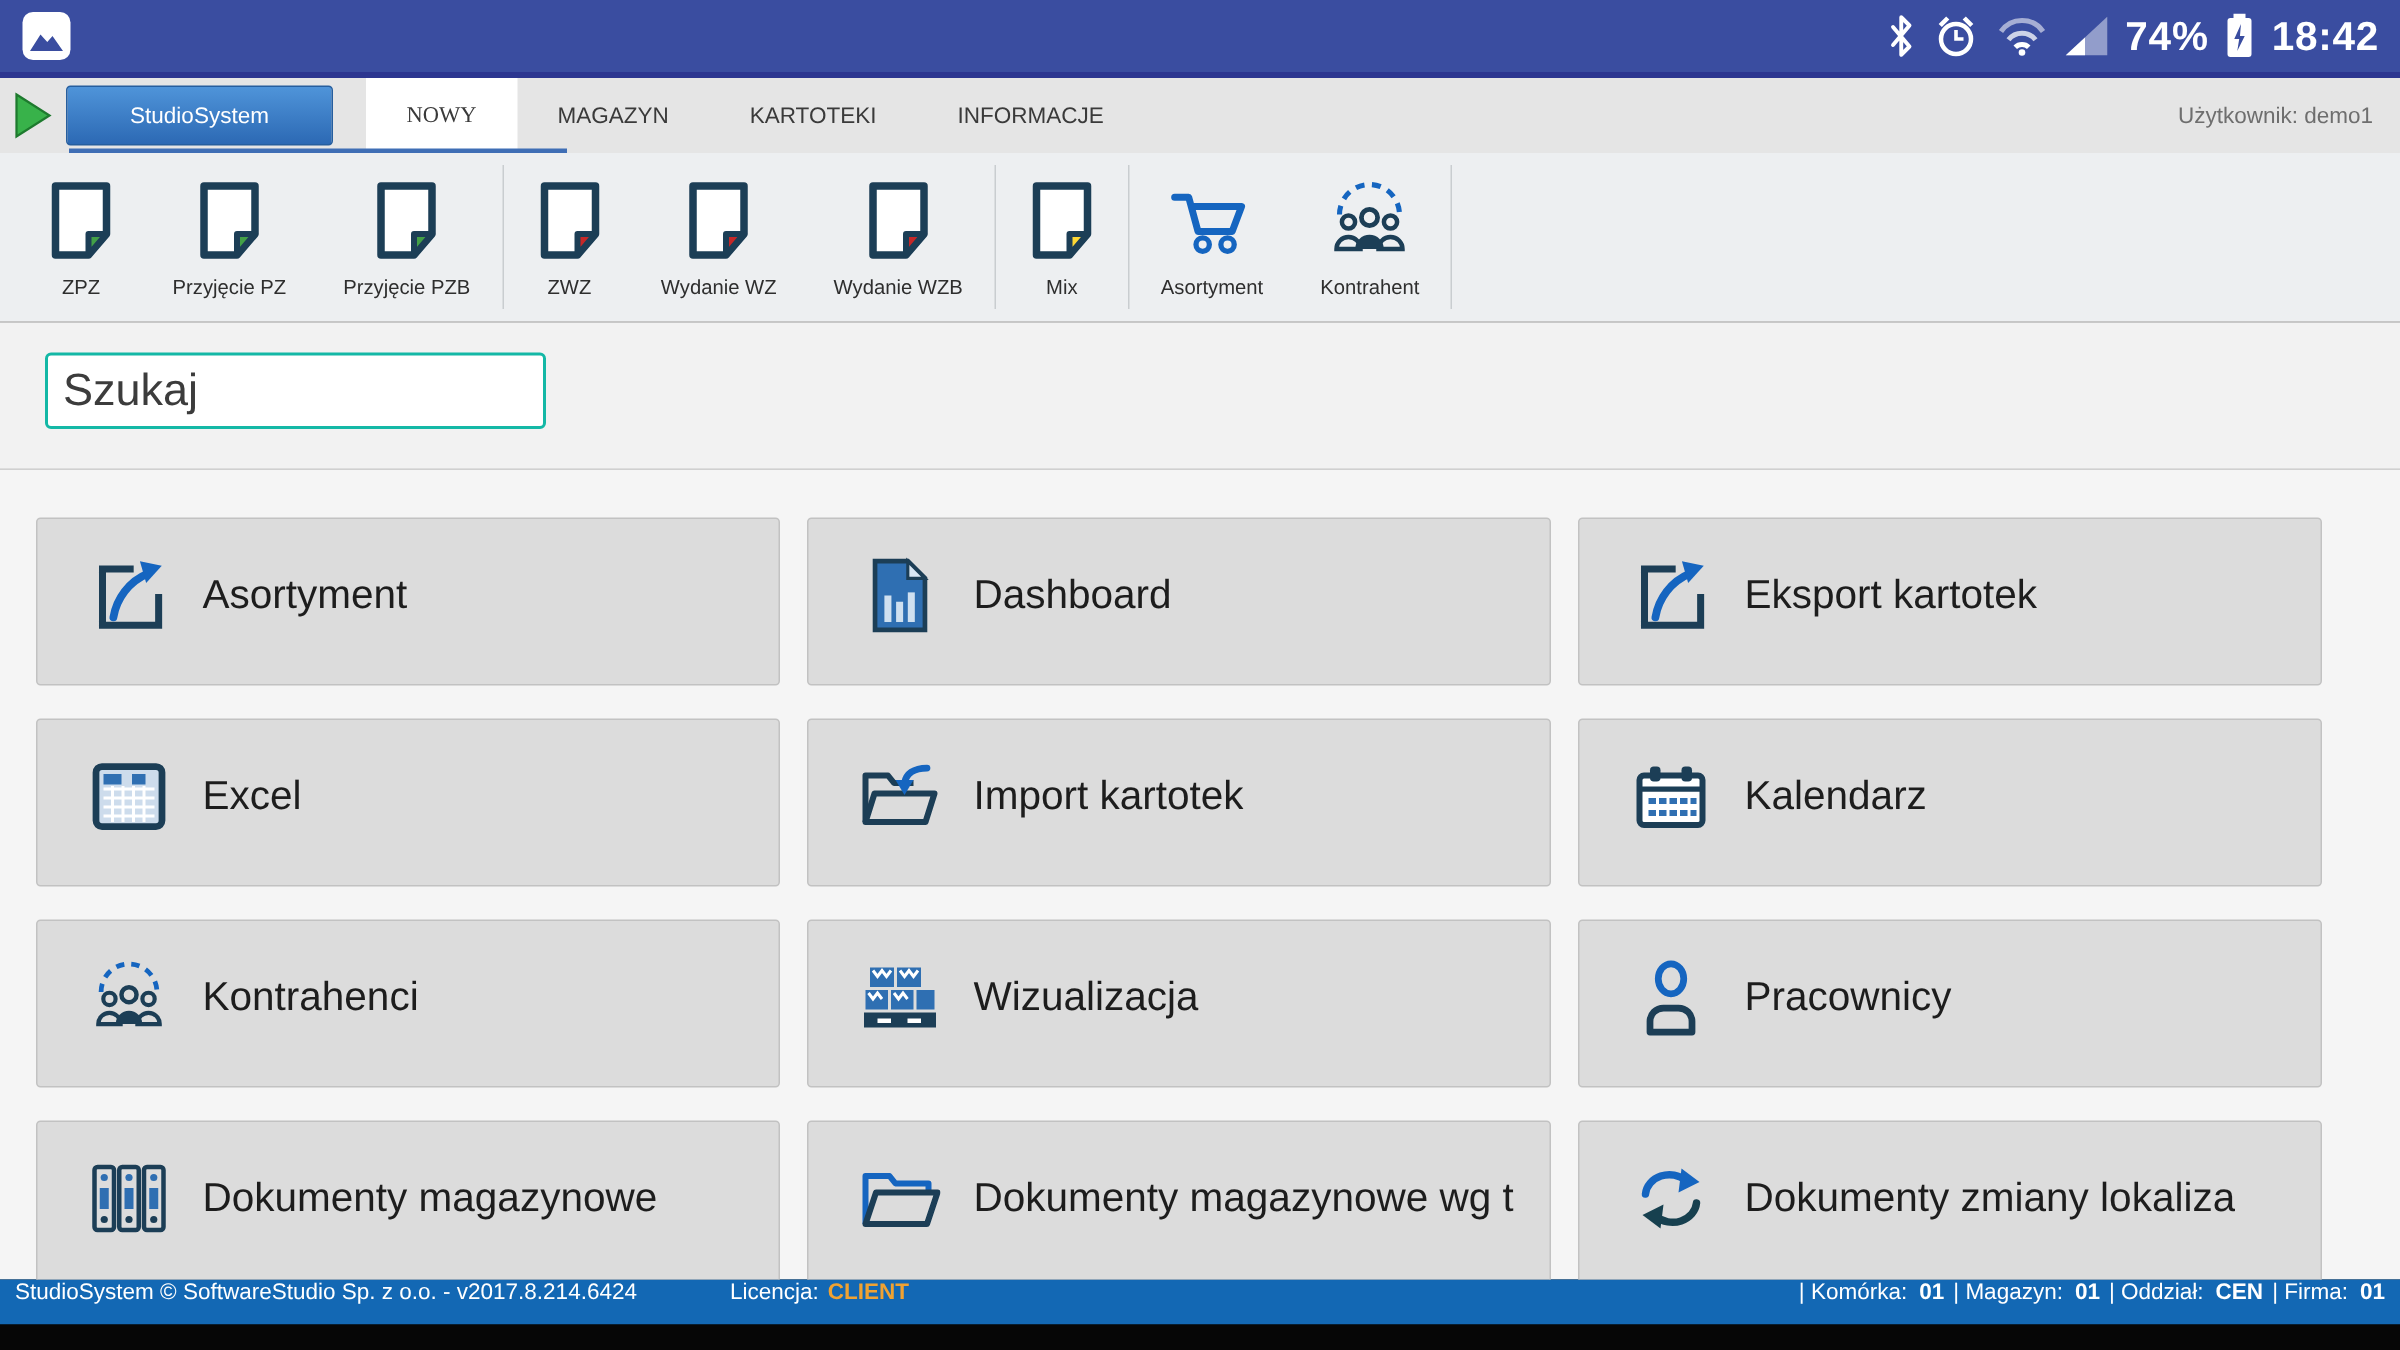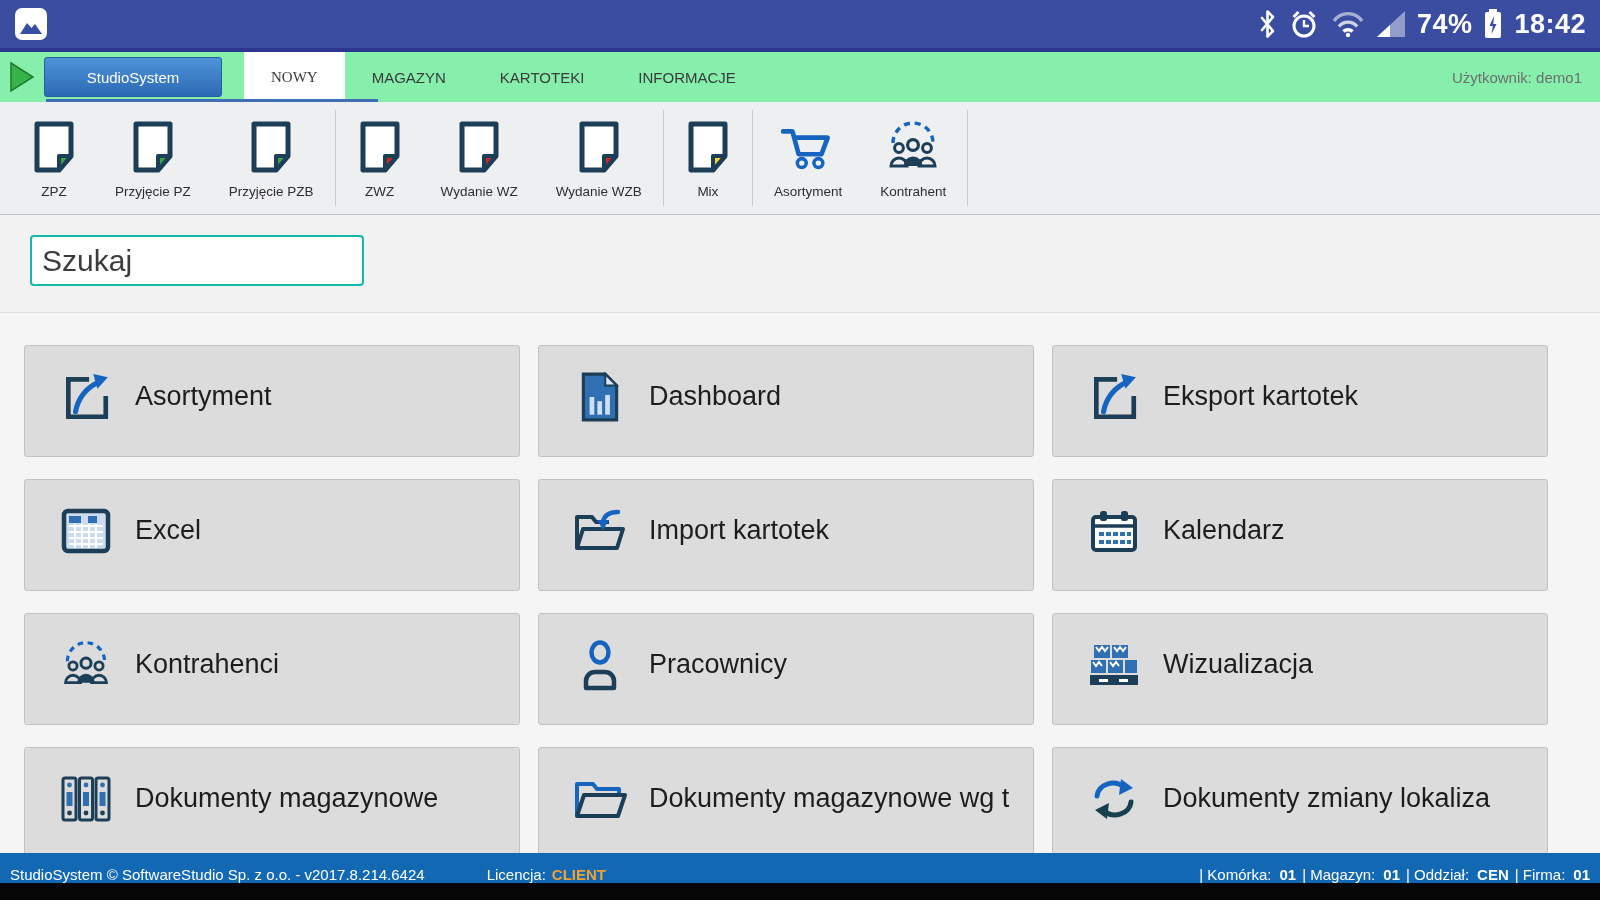--- a/index.html
+++ b/index.html
@@ -8,21 +8,21 @@
 
   
   .status-bar { height:48px; background:#3a4da0; display:flex; align-items:center;
                 padding:0 14px; color:#fff; }
   .status-left { display:flex; align-items:center; }
   .status-right { margin-left:auto; display:flex; align-items:center; gap:12px;
                   font-size:27px; font-weight:bold; letter-spacing:0.5px; }
   .sicon { display:flex; align-items:center; }
 
   
-  .menu-bar { height:54px; background:#86efac; border-top:4px solid #2c3690;
+  .menu-bar { height:54px; background:#e5e5e5; border-top:4px solid #2c3690;
               display:flex; align-items:stretch; position:relative; }
   .accent-underline { position:absolute; left:46px; bottom:0; width:332px; height:3px;
                       background:#3f6eb5; }
   .play-btn { width:44px; display:flex; align-items:center; justify-content:center; cursor:pointer; }
   .app-btn { width:178px; margin:5px 8px 5px 0; background:linear-gradient(#4f94d9,#2c69b4);
              border:1px solid #265e9e; border-radius:3px; color:#fff; font-size:15px;
              display:flex; align-items:center; justify-content:center; cursor:pointer; }
   .tabs { display:flex; margin-left:14px; }
   .tab { padding:0 27px; display:flex; align-items:center; font-size:15px; color:#3a3a3a;
          cursor:pointer; white-space:nowrap; }
@@ -54,21 +54,21 @@
                grid-auto-rows:112px; gap:22px 18px; }
   .tile { background:#dcdcdc; border:1px solid #c2c2c2; border-radius:3px;
           display:flex; align-items:flex-start; padding:24px 10px 0 34px; gap:22px;
           cursor:pointer; overflow:hidden; }
   .tile-icon { width:54px; height:54px; flex-shrink:0; display:flex;
                align-items:center; justify-content:center; }
   .tile-label { font-size:27px; color:#1d1d1d; line-height:52px; white-space:nowrap;
                 overflow:hidden; }
 
   
-  .footer { height:30px; background:#1368b4; color:#fff; display:flex; align-items:flex-end;
+  .footer { height:30px; background:#1368b4; color:#fff; display:flex; align-items:flex-start;
             font-size:15px; padding:0 10px; white-space:nowrap; }
   .license { margin-left:62px; }
   .license-value { color:#f0a232; font-weight:bold; margin-left:6px; }
   .footer-right { margin-left:auto; display:flex; gap:6px; }
   .fseg { display:flex; gap:8px; }
   .fseg b { font-weight:bold; }
   .nav-strip { height:17px; background:#060606; }
 
   svg { display:block; }
 </style>
@@ -355,43 +355,43 @@
           <path d="M35 44 a 8 8 0 0 1 16 0 z" fill="none" stroke="#1c3e56" stroke-width="3"></path>
           <circle cx="29" cy="23" r="5.4" fill="none" stroke="#1c3e56" stroke-width="3.2"></circle>
           <path d="M19.5 44 a 9.5 9.5 0 0 1 19 0 z" fill="#1c3e56"></path>
         </svg>
       </span>
       <span class="tile-label">Kontrahenci</span>
     </div>
 
     <div class="tile">
       <span class="tile-icon">
-        <svg width="42" height="52" viewBox="0 0 42 50">
-          <ellipse cx="21" cy="12.5" rx="8.5" ry="10" fill="none" stroke="#1565c0" stroke-width="4.5"></ellipse>
-          <path d="M7 48 V41 a 9 9 0 0 1 9 -9 h10 a 9 9 0 0 1 9 9 v7 z" fill="none" stroke="#1c3e56" stroke-width="4.5" stroke-linejoin="round"></path>
-        </svg>
-      </span>
-      <span class="tile-label">Pracownicy</span>
-    </div>
-
-    <div class="tile">
-      <span class="tile-icon">
         <svg width="54" height="50" viewBox="0 0 54 48">
           <rect x="7" y="4" width="16" height="13" fill="#2f6fb2"></rect>
           <rect x="25" y="4" width="16" height="13" fill="#2f6fb2"></rect>
           <rect x="4" y="19" width="15" height="13" fill="#2f6fb2"></rect>
           <rect x="21" y="19" width="15" height="13" fill="#2f6fb2"></rect>
           <rect x="38" y="19" width="12" height="13" fill="#2f6fb2"></rect>
           <path d="M9 6 l3 4 3 -4 3 4 3 -4 M27 6 l3 4 3 -4 3 4 3 -4 M6 21 l3 4 3 -4 3 4 M23 21 l3 4 3 -4 3 4" stroke="#fff" stroke-width="2" fill="none"></path>
           <rect x="3" y="34" width="48" height="10" fill="#1c3e56"></rect>
           <rect x="12" y="38" width="9" height="3" fill="#fff"></rect>
           <rect x="32" y="38" width="9" height="3" fill="#fff"></rect>
         </svg>
       </span>
       <span class="tile-label">Wizualizacja</span>
+    </div>
+
+    <div class="tile">
+      <span class="tile-icon">
+        <svg width="42" height="52" viewBox="0 0 42 50">
+          <ellipse cx="21" cy="12.5" rx="8.5" ry="10" fill="none" stroke="#1565c0" stroke-width="4.5"></ellipse>
+          <path d="M7 48 V41 a 9 9 0 0 1 9 -9 h10 a 9 9 0 0 1 9 9 v7 z" fill="none" stroke="#1c3e56" stroke-width="4.5" stroke-linejoin="round"></path>
+        </svg>
+      </span>
+      <span class="tile-label">Pracownicy</span>
     </div>
 
     <div class="tile">
       <span class="tile-icon">
         <svg width="54" height="50" viewBox="0 0 54 50">
           <g>
             <rect x="4" y="4" width="13" height="42" rx="2" fill="none" stroke="#1c3e56" stroke-width="3"></rect>
             <rect x="20.5" y="4" width="13" height="42" rx="2" fill="none" stroke="#1c3e56" stroke-width="3"></rect>
             <rect x="37" y="4" width="13" height="42" rx="2" fill="none" stroke="#1c3e56" stroke-width="3"></rect>
           </g>

